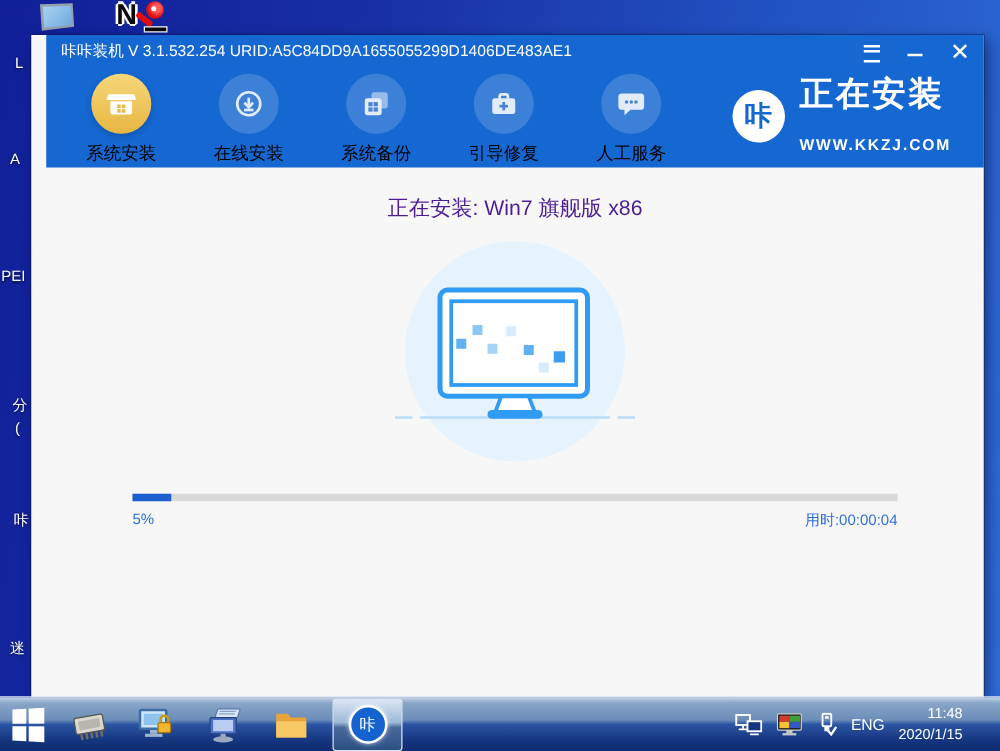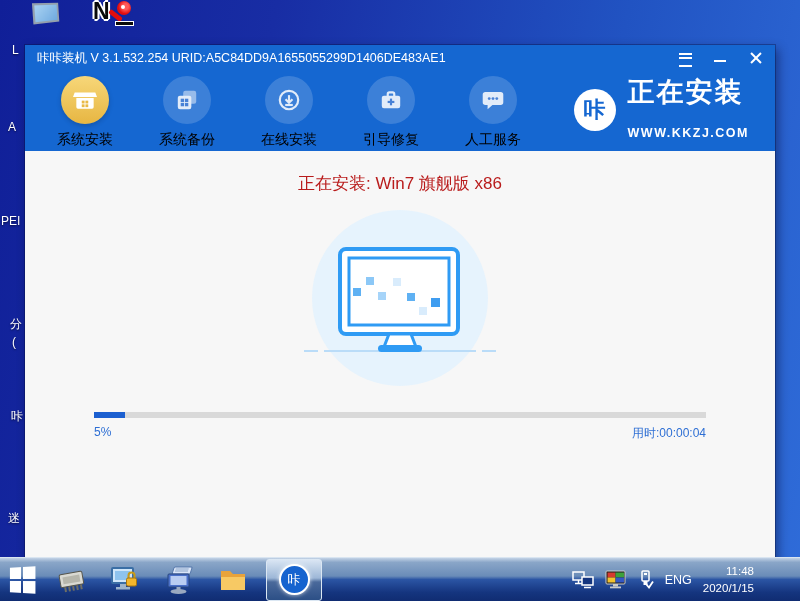--- a/index.html
+++ b/index.html
@@ -16,22 +16,22 @@
     transform:perspective(60px) rotateY(16deg) rotate(-4deg);}
   .n-icon{position:absolute;left:93px;top:-2px;width:46px;height:30px;}
   .n-letter{position:absolute;left:0;top:0;font-size:23px;font-weight:bold;color:#0a0a0a;
     text-shadow:-2px 0 #fff,2px 0 #fff,0 -2px #fff,0 2px #fff,-1px -1px #fff,1px 1px #fff;}
   .key-head{position:absolute;left:24px;top:3px;width:14px;height:14px;border-radius:50%;
     background:radial-gradient(circle at 60% 40%,#ff5a5a 0 25%,#e30d0d 60%);}
   .key-head::after{content:"";position:absolute;left:4px;top:4px;width:4px;height:4px;border-radius:50%;background:#fff;}
   .key-stem{position:absolute;left:15px;top:15px;width:15px;height:5px;background:#e30d0d;transform:rotate(38deg);border-radius:2px;}
   .key-under{position:absolute;left:23px;top:24px;width:17px;height:3px;background:#0a0a0a;box-shadow:0 0 0 1px #fff;}
   
-  .win{position:absolute;left:25px;top:45px;width:750px;height:530px;background:#f7f7f7;
-    box-shadow:0 0 0 1px rgba(5,15,60,.35), 3px 4px 10px rgba(0,5,40,.45);}
+  .win{position:absolute;left:25px;top:28px;width:750px;height:530px;background:#f7f7f7;
+    box-shadow:0 0 0 1px rgba(5,15,60,.35), 3px 4px 10px rgba(0,5,40,.45);padding-left:12px;}
   .header{position:relative;height:106px;background:#1567d1;color:#fff;}
   .titlebar{display:flex;align-items:center;height:26px;padding:0 12px;font-size:12.5px;}
   .tb-title{white-space:nowrap;overflow:hidden;}
   .controls{margin-left:auto;display:flex;gap:20px;align-items:center;}
   .ctrl{position:relative;width:15px;height:14px;cursor:pointer;}
   .menu-bars{position:absolute;left:1px;top:2px;width:13px;height:10px;border-top:2px solid #fff;border-bottom:2px solid #fff;}
   .menu-bars::after{content:"";position:absolute;left:0;right:0;top:2px;height:2px;background:#fff;}
   .min-bar{position:absolute;left:1px;top:9px;width:12px;height:2px;background:#fff;}
   .x1,.x2{position:absolute;left:1px;top:6px;width:14px;height:2px;background:#fff;}
   .x1{transform:rotate(45deg);} .x2{transform:rotate(-45deg);}
@@ -44,21 +44,21 @@
   .nav-item.active .nav-circle{background:linear-gradient(180deg,#f7d779,#e7b642);box-shadow:0 2px 5px rgba(0,0,0,.18);}
   .nav-item.active .nav-circle svg{opacity:1;}
   .nav-label{margin-top:7px;font-size:14px;color:#000000;white-space:nowrap;}
   
   .brand{position:absolute;right:26px;top:34px;display:flex;align-items:center;gap:12px;}
   .brand-logo{width:42px;height:42px;border-radius:50%;background:#fff;color:#1567d1;
     display:flex;align-items:center;justify-content:center;font-size:22px;font-weight:bold;}
   .brand-name{font-size:27px;font-weight:bold;letter-spacing:2px;line-height:1;}
   .brand-url{font-size:12.5px;font-weight:bold;letter-spacing:1.5px;margin-top:20px;}
   
-  .heading{margin-top:21px;text-align:center;font-size:17px;color:#b91c1c;}
+  .heading{margin-top:21px;text-align:center;font-size:17px;color:#4c1d95;}
   .illustration{width:200px;height:176px;margin:15px auto 0;position:relative;}
   .illu-circle{position:absolute;left:12px;top:0;width:176px;height:176px;border-radius:50%;background:#e6f3fd;}
   .illustration svg{position:absolute;left:0;top:0;}
   .status{margin-top:31px;text-align:center;font-size:16px;color:#3379dd;}
   .progress-wrap{width:612px;margin:26px auto 0;}
   .progress-track{height:6px;background:#d9d9d9;}
   .progress-fill{height:100%;width:5%;background:#1b5fd0;}
   .progress-labels{display:flex;justify-content:space-between;font-size:12px;color:#2e6fd4;margin-top:7px;}
   
   .taskbar{position:absolute;left:0;right:0;bottom:0;height:43px;
@@ -68,21 +68,21 @@
   .start-btn{width:44px;height:100%;display:flex;align-items:center;justify-content:center;cursor:pointer;}
   .win-flag{display:grid;grid-template-columns:12px 12px;grid-template-rows:12px 12px;gap:2px;transform:perspective(50px) rotateY(-12deg);}
   .win-flag div{background:#fff;}
   .task-icons{display:flex;align-items:center;gap:24px;margin-left:12px;}
   .task-icon{width:30px;height:30px;cursor:pointer;}
   .kaka-btn{width:54px;height:40px;margin-left:18px;border:1px solid #dbe7f3;border-radius:3px;cursor:pointer;
     background:linear-gradient(180deg,#d9e5f3 0%,#9db7d7 45%,#4a699b 55%,#2c4f86 100%);
     display:flex;align-items:center;justify-content:center;}
   .kaka-circle{width:27px;height:27px;border-radius:50%;background:#1563cf;border:2px solid #fff;color:#fff;
     display:flex;align-items:center;justify-content:center;font-size:13px;box-shadow:0 0 4px rgba(255,255,255,.7);}
-  .tray{margin-left:auto;display:flex;align-items:center;gap:11px;color:#fff;padding-right:22px;}
+  .tray{margin-left:auto;display:flex;align-items:center;gap:11px;color:#fff;padding-right:6px;}
   .tray-icon{cursor:pointer;display:flex;}
   .lang{font-size:12.5px;cursor:pointer;}
   .clock{text-align:right;font-size:11.5px;line-height:1.4;cursor:default;white-space:nowrap;}
   .show-desktop{width:8px;height:100%;margin-left:4px;border-left:1px solid #0a1f55;cursor:pointer;
     background:linear-gradient(180deg,#bccde2,#5a7bb0);}
 </style>
 </head>
 <body>
 
 <div class="stage">
@@ -133,43 +133,43 @@
                   <rect x="12.4" y="12.6" width="2.6" height="2.6"></rect>
                 <rect x="9" y="16" width="2.6" height="2.6"></rect>
                   <rect x="12.4" y="16" width="2.6" height="2.6"></rect>
               </g>
             </svg>
           </span>
           <span class="nav-label">系统安装</span>
         </div>
         <div class="nav-item">
           <span class="nav-circle">
+            <svg width="26" height="26" viewBox="0 0 24 24" fill="none" stroke="#fff" stroke-width="2">
+              <circle cx="12" cy="12" r="8.5"></circle>
+              <path d="M12 7.5 v6.5"></path>
+              <path d="M8.8 11.3 L12 14.6 L15.2 11.3"></path>
+              <path d="M8.5 16.6 h7"></path>
+            </svg>
+          </span>
+          <span class="nav-label">在线安装</span>
+        </div>
+        <div class="nav-item">
+          <span class="nav-circle">
             <svg width="26" height="26" viewBox="0 0 24 24">
               <rect x="8.5" y="3.5" width="12" height="12" rx="2" fill="#fff" opacity=".55"></rect>
               <rect x="3.5" y="8" width="12.5" height="12.5" rx="2" fill="#fff"></rect>
               <g fill="#4c83d6">
                 <rect x="6.2" y="10.8" width="3.1" height="3.1"></rect>
                   <rect x="10.1" y="10.8" width="3.1" height="3.1"></rect>
                 <rect x="6.2" y="14.7" width="3.1" height="3.1"></rect>
                   <rect x="10.1" y="14.7" width="3.1" height="3.1"></rect>
               </g>
             </svg>
           </span>
           <span class="nav-label">系统备份</span>
-        </div>
-        <div class="nav-item">
-          <span class="nav-circle">
-            <svg width="26" height="26" viewBox="0 0 24 24" fill="none" stroke="#fff" stroke-width="2">
-              <circle cx="12" cy="12" r="8.5"></circle>
-              <path d="M12 7.5 v6.5"></path>
-              <path d="M8.8 11.3 L12 14.6 L15.2 11.3"></path>
-              <path d="M8.5 16.6 h7"></path>
-            </svg>
-          </span>
-          <span class="nav-label">在线安装</span>
         </div>
         <div class="nav-item">
           <span class="nav-circle">
             <svg width="26" height="26" viewBox="0 0 24 24">
               <path d="M9 8.5 V6.5 a1.5 1.5 0 0 1 1.5 -1.5 h3 a1.5 1.5 0 0 1 1.5 1.5 v2" fill="none" stroke="#fff" stroke-width="2"></path>
               <rect x="3.5" y="8" width="17" height="11.5" rx="2" fill="#fff"></rect>
               <g fill="#4c83d6">
                   <rect x="11" y="10.7" width="2" height="6.2"></rect>
                   <rect x="8.9" y="12.8" width="6.2" height="2"></rect>
                 </g>

